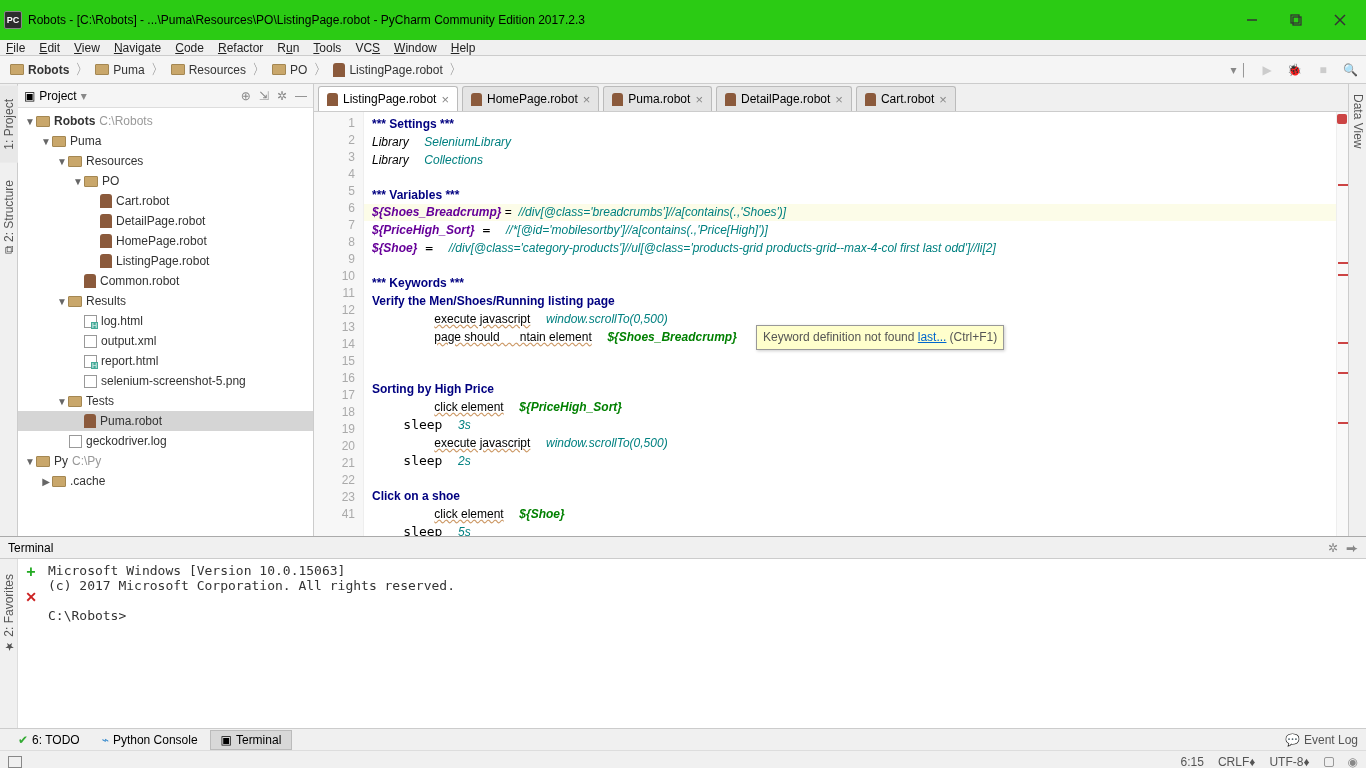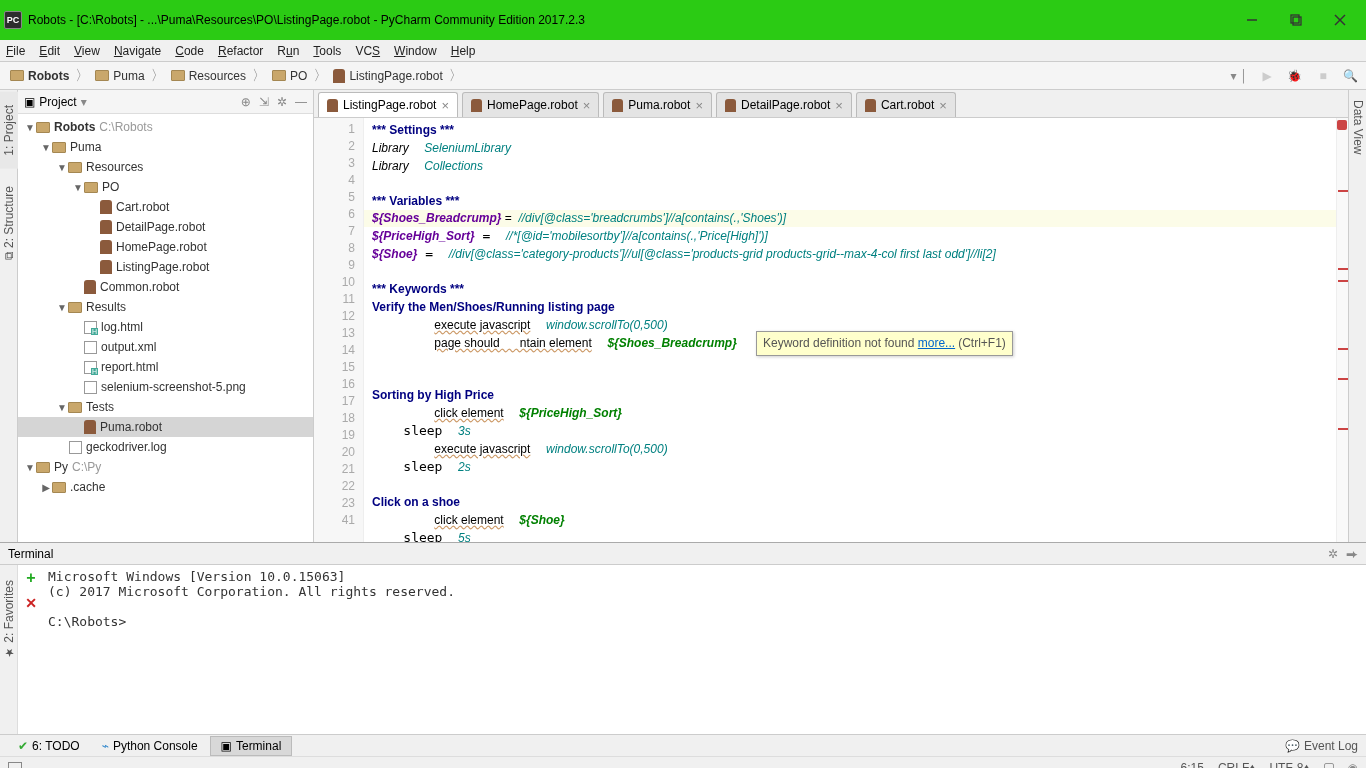--- a/index.html
+++ b/index.html
@@ -2,21 +2,21 @@
 <html><head>
 <meta charset="utf-8">
 <style>
 * { margin:0; padding:0; box-sizing:border-box; font-family:"Segoe UI",Tahoma,sans-serif; font-size:12px; }
 body { background:#f0f0f0; overflow:hidden; width:1366px; height:768px; }
 .titlebar { height:40px; background:#2bcb14; display:flex; align-items:center; padding:0 4px; color:#000; }
 .titlebar .icon { width:18px; height:18px; background:#2d2d2d; color:#fff; display:inline-flex; align-items:center; justify-content:center; font-size:9px; font-weight:bold; margin-right:6px; border-radius:2px; border:1px solid #888;}
 .titlebar .title { flex:1; font-size:12px; }
 .titlebar .winbtn { width:44px; height:26px; display:inline-flex; align-items:center; justify-content:center; }
 .titlebar .winbtn svg { stroke:#333; }
-.menubar { height:22px; background:#f0f0f0; display:flex; align-items:center; padding:0 6px; border-bottom:1px solid #ccc; }
+.menubar { height:16px; background:#f0f0f0; display:flex; align-items:center; padding:0 6px; border-bottom:1px solid #ccc; }
 .menubar span { margin-right:14px; color:#222; }
 .menubar span u { text-decoration:underline; }
 .breadcrumb { height:28px; background:#f5f5f5; border-bottom:1px solid #ccc; display:flex; align-items:center; padding:0 6px; }
 .breadcrumb .bc-item { display:flex; align-items:center; color:#333; padding:2px 4px; }
 .breadcrumb .sep { color:#888; margin:0 2px; font-size:14px; }
 .breadcrumb .folder-icon { width:14px; height:11px; background:#c9a76b; border:1px solid #a48752; margin-right:4px; border-radius:1px; }
 .breadcrumb .robot-icon { width:12px; height:14px; background:#8b5a3c; border-radius:3px 3px 0 0; margin-right:4px; }
 .breadcrumb .right-tools { margin-left:auto; display:flex; align-items:center; gap:10px; }
 .breadcrumb .right-tools .tool { width:18px; height:18px; display:inline-flex; align-items:center; justify-content:center; color:#888; }
 .content { display:flex; height:452px; }
@@ -348,21 +348,21 @@
 
 <span class="kw">Sorting by High Price</span>
     <span class="und">click element</span>  <span class="var">${PriceHigh_Sort}</span>
     sleep  <span class="str">3s</span>
     <span class="und">execute javascript</span>  <span class="str">window.scrollTo(0,500)</span>
     sleep  <span class="str">2s</span>
 
 <span class="kw">Click on a shoe</span>
     <span class="und">click element</span>  <span class="var">${Shoe}</span>
     sleep  <span class="str">5s</span>
-        <div class="tooltip"><span>Keyword definition not found </span><a>more...</a> <span>(Ctrl+F1)</span></div>
+        <div class="tooltip"><span>Keyword definition not found </span><a>last...</a> <span>(Ctrl+F1)</span></div>
       </div>
       <div class="err-stripe">
         <div class="ebox"></div>
         <div class="mark" style="top:72px;"></div>
         <div class="mark" style="top:150px;"></div>
         <div class="mark" style="top:162px;"></div>
         <div class="mark" style="top:230px;"></div>
         <div class="mark" style="top:260px;"></div>
         <div class="mark" style="top:310px;"></div>
       </div>

